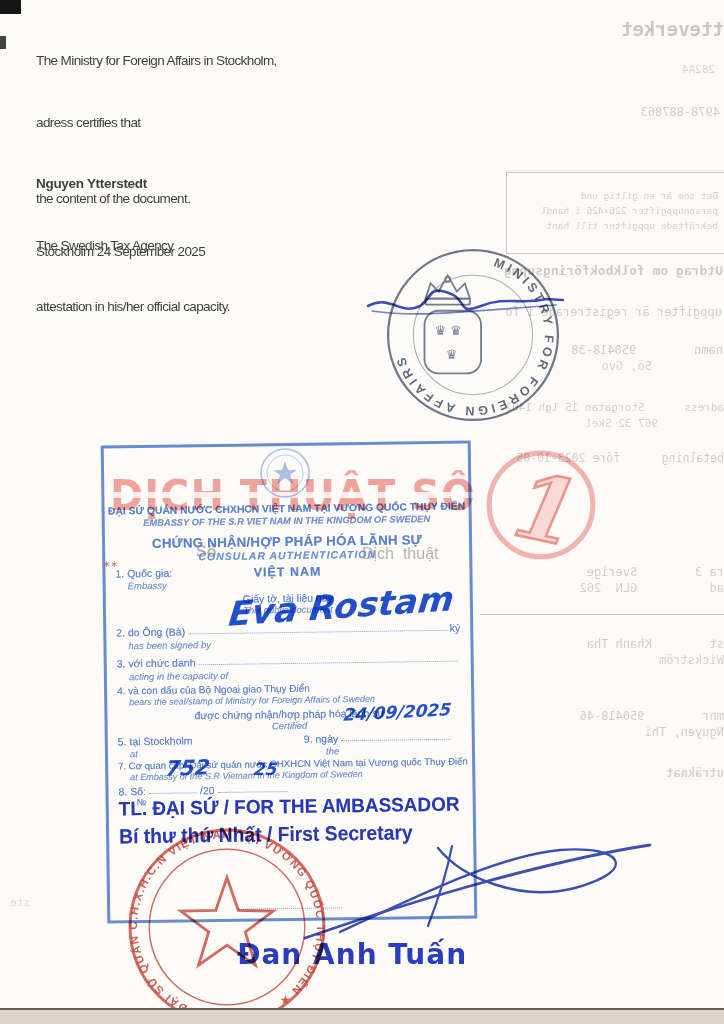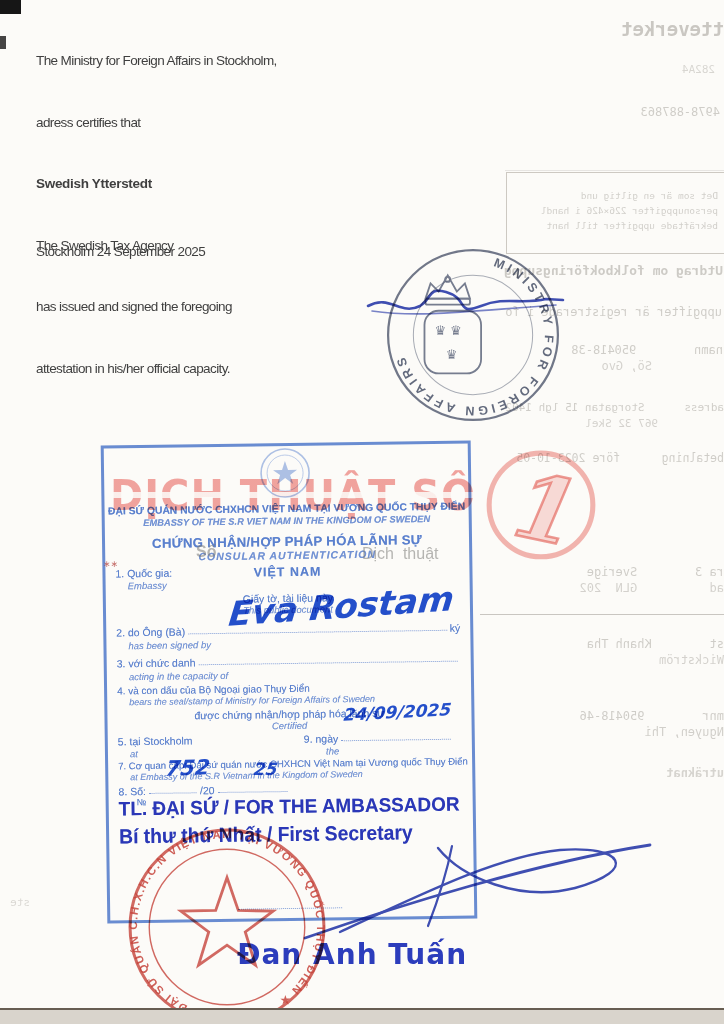--- a/index.html
+++ b/index.html
@@ -79,26 +79,26 @@
       <div class="bleed b" style="left: 598px; top: 766px; width: 126px; font-size: 12px; opacity: 0.34;">uträknat</div>
       <div class="bleed" style="left: 2px; top: 896px; width: 28px; font-size: 11px; opacity: 0.3;">ste</div>
     </div>
   <div class="bleed-box"></div>
   <div class="faint-rule" style="left:480px;top:614px;width:244px;"></div>
   <div class="faint-rule" style="left:505px;top:170px;width:219px;opacity:.4;"></div>
 
   <div class="cert" style="left:36px;top:10px;">
     <div>The Ministry for Foreign Affairs in Stockholm,</div>
     <div>adress certifies that</div>
-    <div class="bold">Swedish Ytterstedt</div>
+    <div class="bold">Nguyen Ytterstedt</div>
     <div>The Swedish Tax Agency</div>
-    <div>has issued and signed the foregoing</div>
     <div>attestation in his/her official capacity.</div>
   </div>
   <div class="cert" style="left:36px;top:148px;">
+    <div>the content of the document.</div>
   </div>
   <div class="cert" style="left:36px;top:201px;">
     <div>Stockholm 24 September 2025</div>
   </div>
 
   <svg class="svg-layer" style="left:380px;top:242px;" width="186" height="186" viewBox="0 0 184 184">
     <g stroke="#4f5870" fill="none" opacity="0.8">
       <circle cx="92" cy="92" r="84" stroke-width="2.2"></circle>
       <circle cx="92" cy="92" r="59" stroke-width="1" opacity="0.6"></circle>
     </g>

